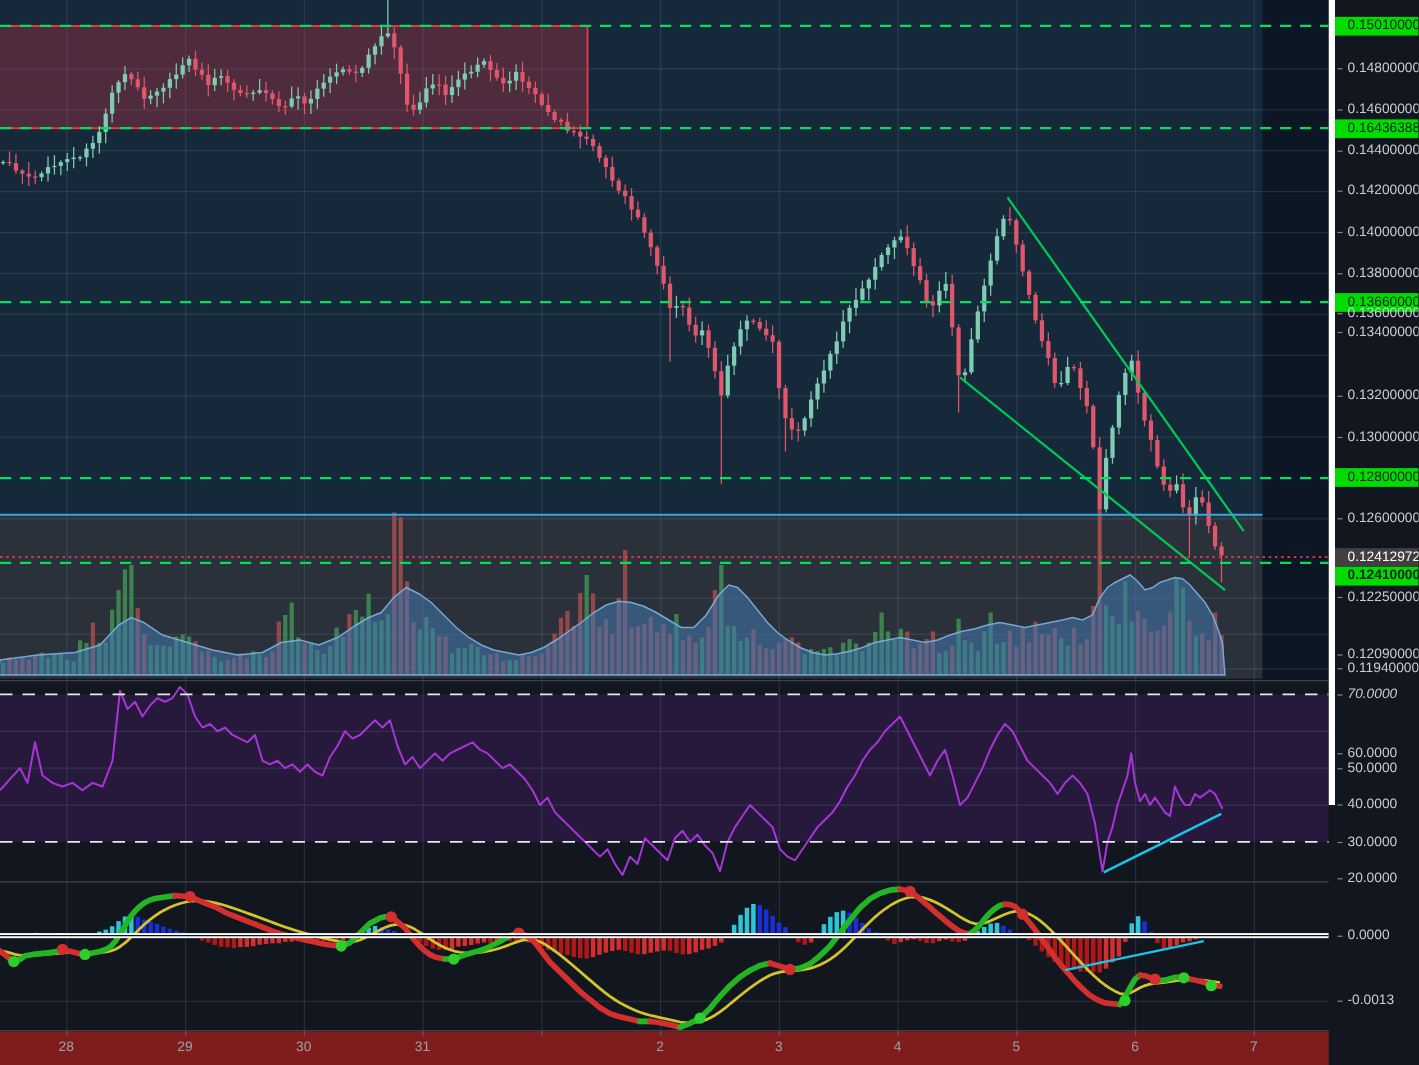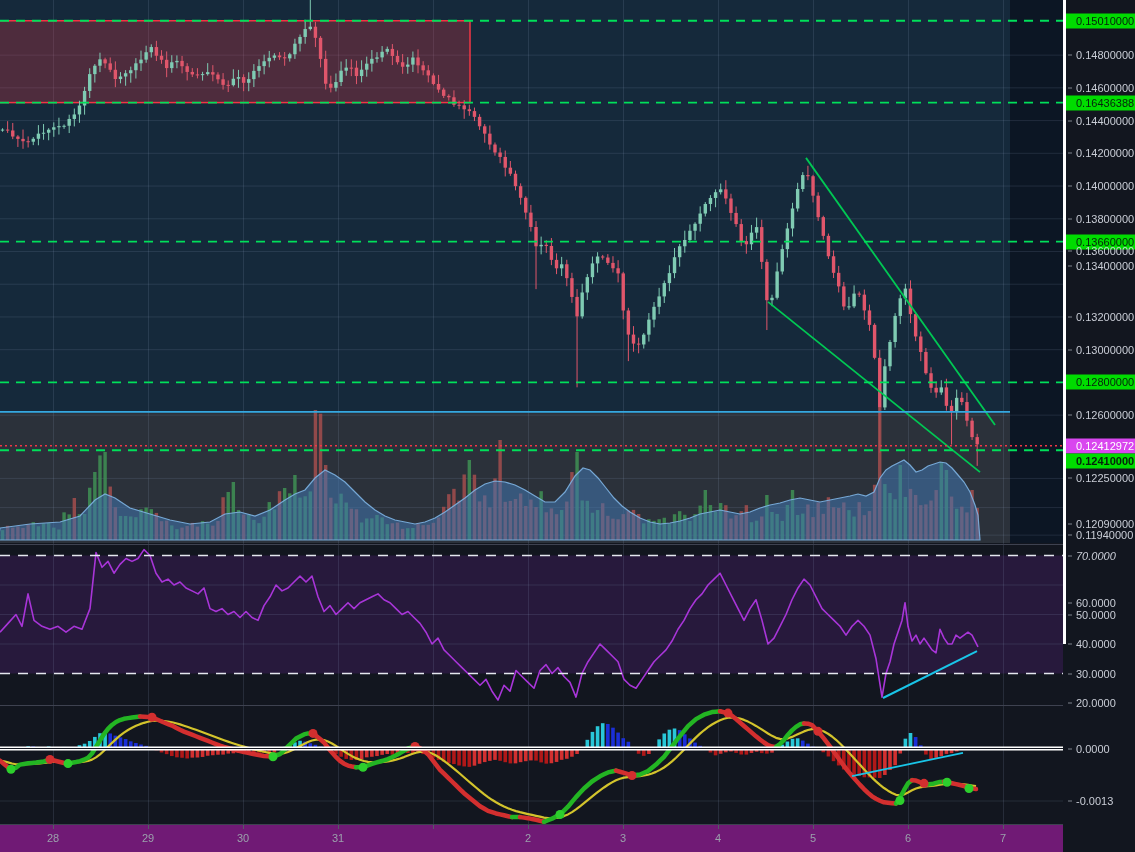--- a/index.html
+++ b/index.html
@@ -1,28 +1,28 @@
 <!DOCTYPE html>
 <html><head>
 <meta charset="utf-8">
 <style>
   html,body{margin:0;padding:0;background:#12161f;}
   #app{position:relative;width:1135px;height:852px;overflow:hidden;background:#12161f;
        font-family:"Liberation Sans", sans-serif;}
   #chart-svg{position:absolute;left:0;top:0;}
   #price-axis{position:absolute;left:1063px;top:0;width:72px;height:644px;
-      background:#12161f;border-left:3px solid #ffffff;box-sizing:border-box;}
+      background:#12161f;border-left:5px solid #ffffff;box-sizing:border-box;}
   .ptick{position:absolute;left:0;width:100%;height:15px;line-height:15px;
       transform:translateY(-50%);font-size:11px;color:#c9cdd6;white-space:nowrap;
       display:flex;align-items:center;box-sizing:border-box;padding-left:2px;}
   .ptick::before{content:"";width:4px;height:1px;background:#7e838e;margin-right:4px;flex:0 0 auto;}
   .ptick.green{background:#00dc00;color:#06230c;font-weight:500;}
-  .ptick.red{background:#d946ef;color:#ffffff;}
+  .ptick.red{background:#404040;color:#ffffff;}
   .ptick.green::before,.ptick.red::before{background:transparent;}
-  #time-axis{position:absolute;left:0;top:825px;width:1063px;height:27px;background:#701a75;}
+  #time-axis{position:absolute;left:0;top:825px;width:1063px;height:27px;background:#7f1d1d;}
   .ttick{position:absolute;top:7px;transform:translateX(-50%);font-size:11px;color:#9ba1ac;}
   .ttick.bold{color:#e8eaef;font-weight:700;}
   .tmark{position:absolute;top:0;width:1px;height:4px;background:#565b67;}
 </style>
 </head>
 <body>
 
 <div id="app">
   <svg id="chart-svg" width="1063" height="852">
       <defs>

